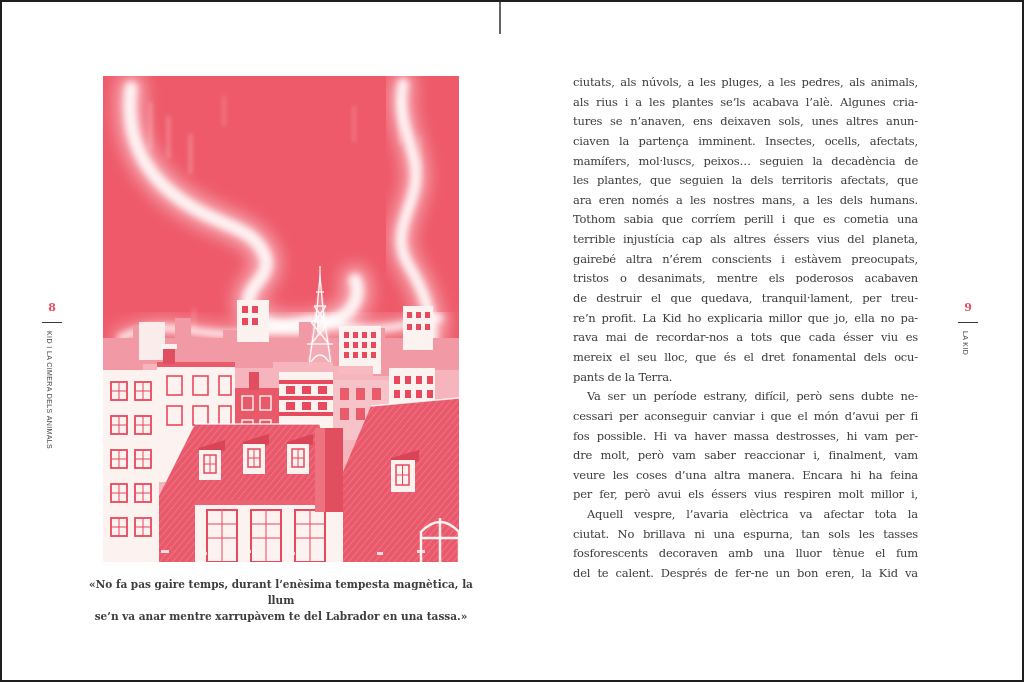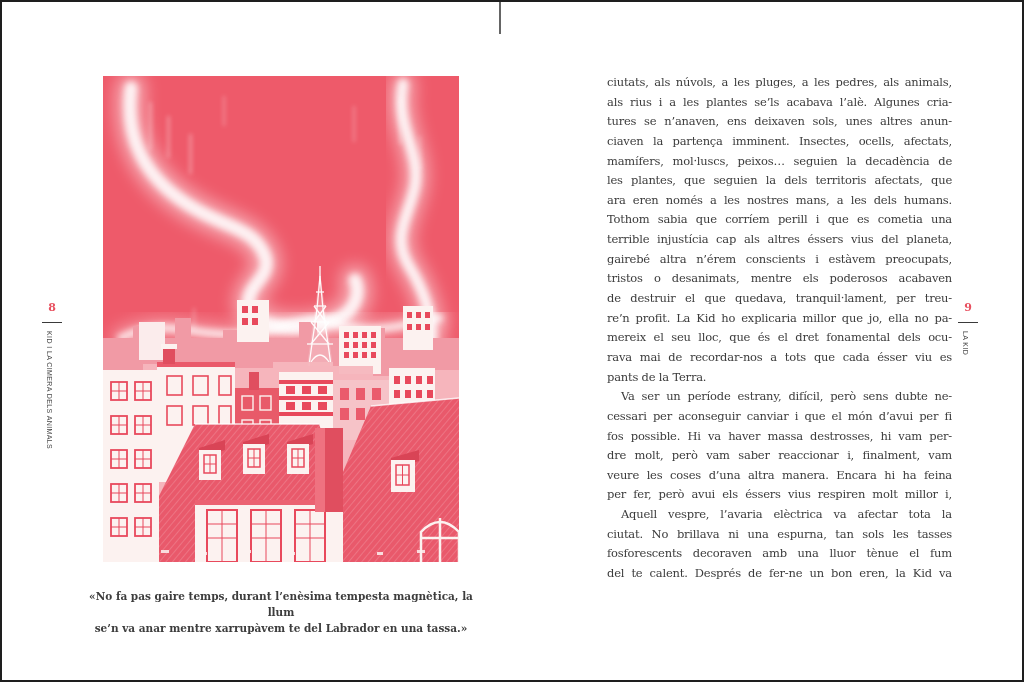--- a/index.html
+++ b/index.html
@@ -19,25 +19,25 @@
   .vtitle{position:absolute;writing-mode:vertical-rl;font-family:"Liberation Sans", sans-serif;
           font-size:7px;letter-spacing:0.4px;color:#474747;white-space:nowrap;}
   #vtitle-left{left:46px;top:331px;height:160px;}
   #vtitle-right{left:962px;top:331px;height:60px;}
 
   
   #illustration{position:absolute;left:103px;top:76px;width:356px;height:486px;}
 
   
   #caption{position:absolute;left:86px;top:576px;width:390px;text-align:center;
-           font-size:10.5px;font-weight:600;color:#3d3d3d;line-height:16px;margin-top:12px;}
+           font-size:10.5px;font-weight:600;color:#3d3d3d;line-height:16px;}
 
   
   #body-text{position:absolute;left:573px;top:73px;width:345px;color:#3c3c3c;
-             font-size:11.5px;letter-spacing:-0.2px;margin-left:34px;}
+             font-size:11.5px;letter-spacing:-0.2px;}
   .bline{height:19.65px;line-height:19.65px;text-align:justify;text-align-last:justify;
          overflow:hidden;white-space:normal;}
   .bline.lastline{text-align-last:left;}
   .bline.indent{text-indent:14px;}
 </style>
 </head>
 <body>
 
 <div id="spread">
   <div id="frame"></div>
@@ -302,22 +302,22 @@
       <div class="bline">ciaven la partença imminent. Insectes, ocells, afectats,</div>
       <div class="bline">mamífers, mol·luscs, peixos… seguien la decadència de</div>
       <div class="bline">les plantes, que seguien la dels territoris afectats, que</div>
       <div class="bline">ara eren només a les nostres mans, a les dels humans.</div>
       <div class="bline">Tothom sabia que corríem perill i que es cometia una</div>
       <div class="bline">terrible injustícia cap als altres éssers vius del planeta,</div>
       <div class="bline">gairebé altra n’érem conscients i estàvem preocupats,</div>
       <div class="bline">tristos o desanimats, mentre els poderosos acabaven</div>
       <div class="bline">de destruir el que quedava, tranquil·lament, per treu-</div>
       <div class="bline">re’n profit. La Kid ho explicaria millor que jo, ella no pa-</div>
+      <div class="bline">rava mai de recordar-nos a tots que cada ésser viu es</div>
       <div class="bline">mereix el seu lloc, que és el dret fonamental dels ocu-</div>
-      <div class="bline">rava mai de recordar-nos a tots que cada ésser viu es</div>
       <div class="bline lastline">pants de la Terra.</div>
       <div class="bline indent">Va ser un període estrany, difícil, però sens dubte ne-</div>
       <div class="bline">cessari per aconseguir canviar i que el món d’avui per fi</div>
       <div class="bline">fos possible. Hi va haver massa destrosses, hi vam per-</div>
       <div class="bline">dre molt, però vam saber reaccionar i, finalment, vam</div>
       <div class="bline">veure les coses d’una altra manera. Encara hi ha feina</div>
       <div class="bline">per fer, però avui els éssers vius respiren molt millor i,</div>
       <div class="bline indent">Aquell vespre, l’avaria elèctrica va afectar tota la</div>
       <div class="bline">ciutat. No brillava ni una espurna, tan sols les tasses</div>
       <div class="bline">fosforescents decoraven amb una lluor tènue el fum</div>

